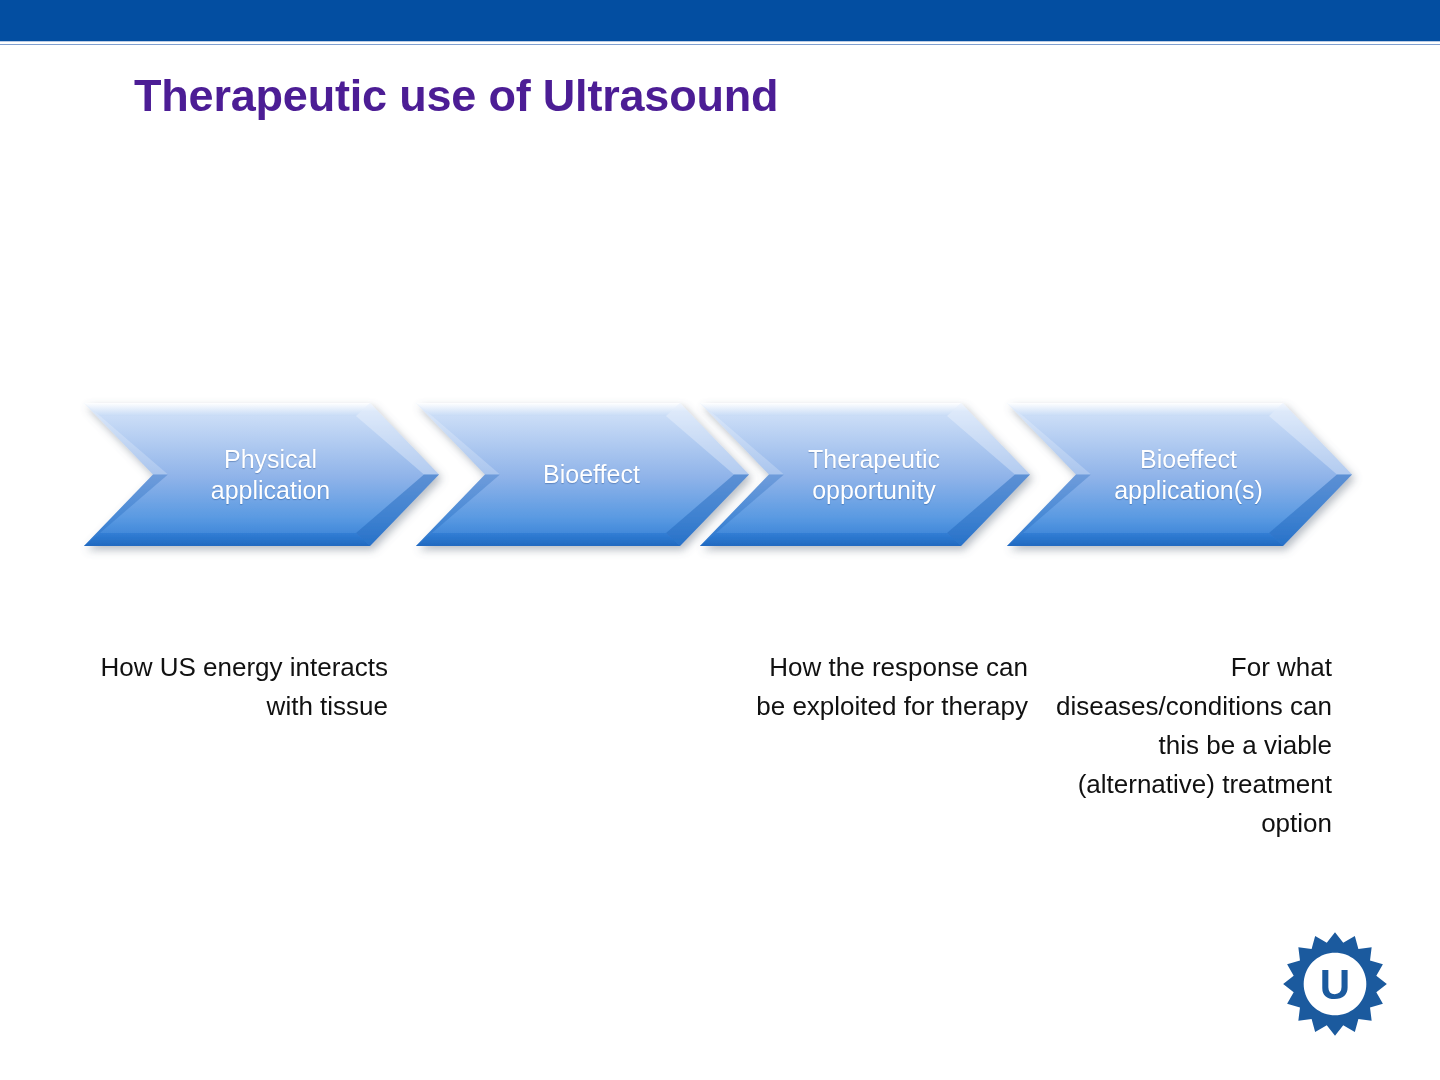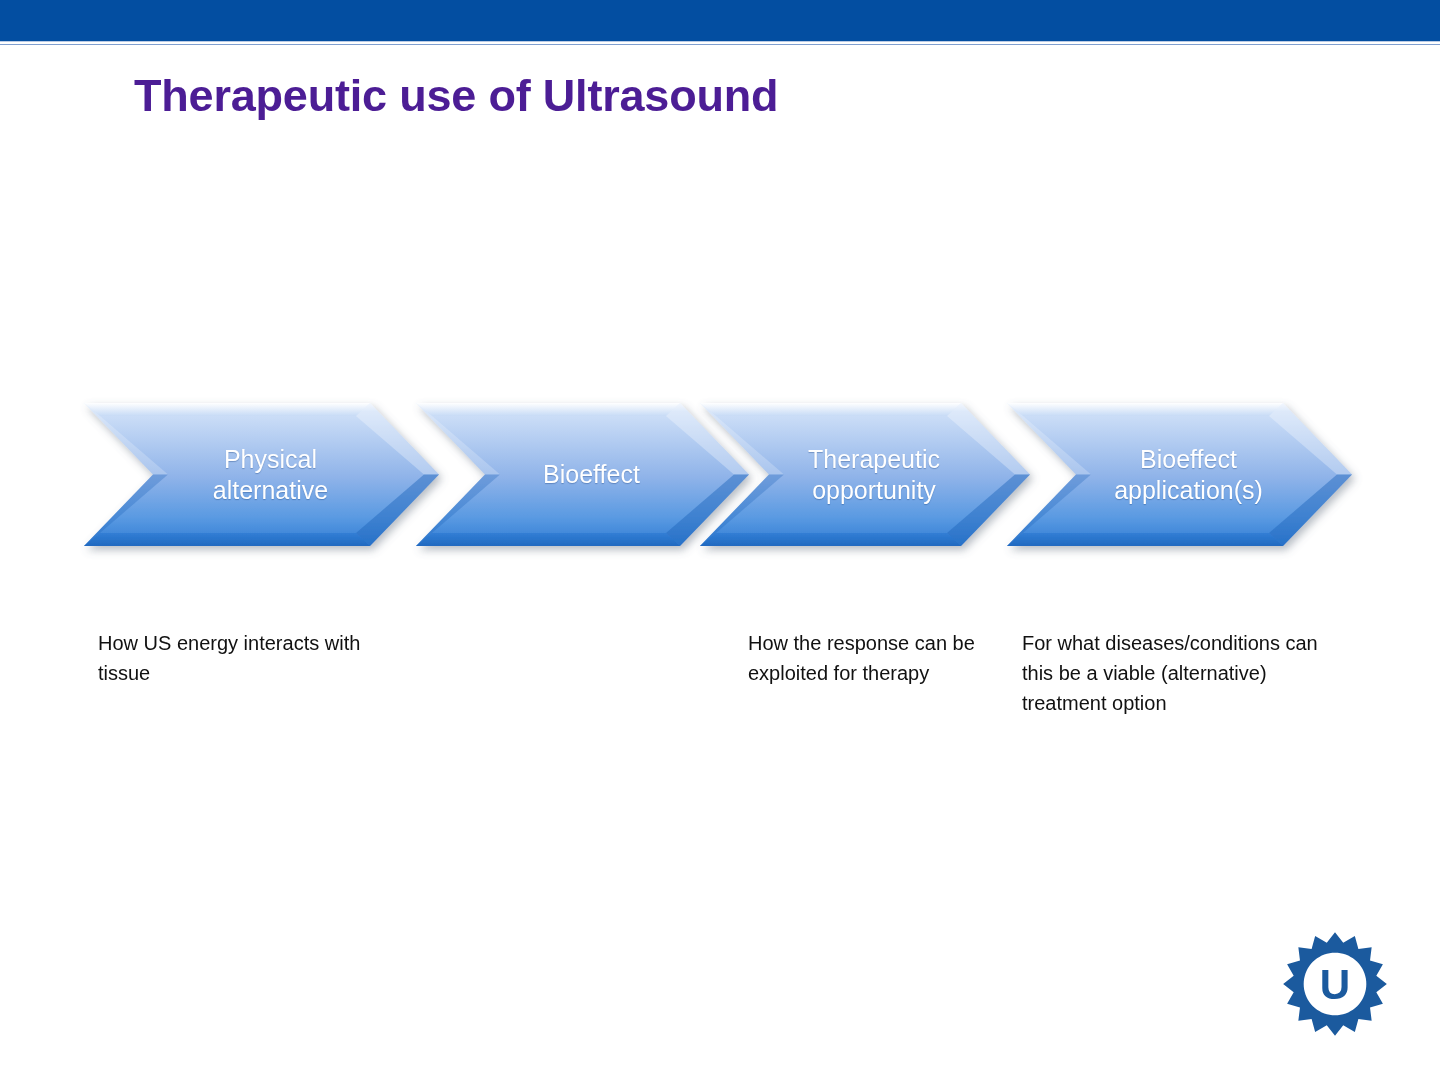--- a/index.html
+++ b/index.html
@@ -56,23 +56,24 @@
   .chev-2{left:416px;width:333px;}
   .chev-2 .chev-label{padding-left:58px;padding-right:40px;}
   .chev-3{left:700px;width:330px;}
   .chev-3 .chev-label{padding-left:58px;padding-right:40px;}
   .chev-4{left:1007px;width:345px;}
   .chev-4 .chev-label{padding-left:58px;padding-right:40px;}
 
   
   .caption{
     position:absolute;
-    text-align:left;
-    font-size:20px;line-height:1.5;
+    text-align:right;
+    font-size:26px;line-height:1.5;
     color:#111111;
+    margin-top:20px;
   }
   .cap-1{left:98px;top:628px;width:290px;}
   .cap-2{left:430px;top:628px;width:275px;}
   .cap-3{left:748px;top:628px;width:280px;}
   .cap-4{left:1022px;top:628px;width:310px;}
 
   
   .logo{
     position:absolute;left:1281px;top:930px;width:108px;height:108px;
   }
@@ -119,21 +120,21 @@
           <path d="M0,143 L286,143 L272,130 L16,130 Z" fill="url(#gA1bot)" opacity="0.85"></path>
           <path d="M286,0 L355,71.5 L340,71.5 L272,13 Z" fill="#ffffff" opacity="0.30"></path>
           <path d="M286,143 L355,71.5 L340,71.5 L272,130 Z" fill="#1d63bb" opacity="0.45"></path>
           <path d="M0,0 L69,71.5 L84,71.5 L16,13 Z" fill="#ffffff" opacity="0.22"></path>
           <path d="M0,143 L69,71.5 L84,71.5 L16,130 Z" fill="#1d63bb" opacity="0.30"></path>
         </g>
       </svg>
       <div class="chev-label">
         <span>
           <span>Physical</span><br>
-          <span>alternative</span>
+          <span>application</span>
         </span>
       </div>
     </div>
 
     <div class="chev chev-2">
       <svg viewBox="0 0 333 143" preserveAspectRatio="none" aria-hidden="true">
         <defs>
           <linearGradient id="gA2" x1="0" y1="0" x2="0" y2="1">
             <stop offset="0" stop-color="#eef4fd"></stop>
             <stop offset="0.06" stop-color="#cfe0f8"></stop>

